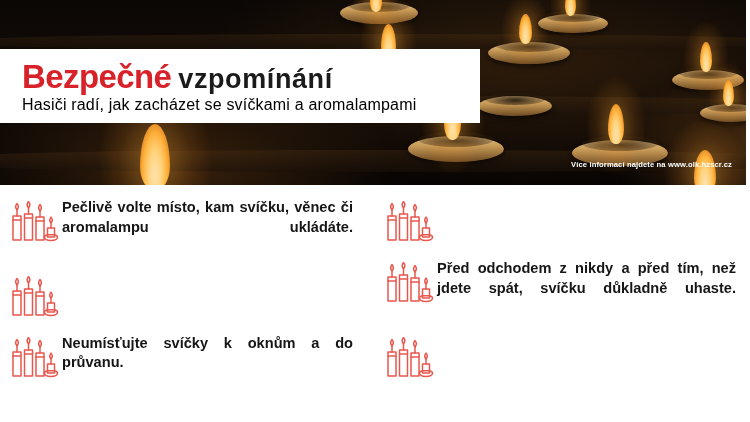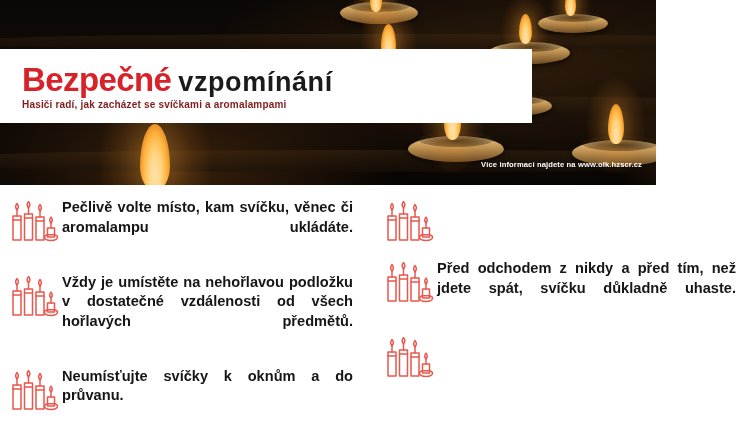--- a/index.html
+++ b/index.html
@@ -3,21 +3,21 @@
 <meta charset="utf-8">
 <style>
   * { margin:0; padding:0; box-sizing:border-box; }
   html,body { width:750px; height:422px; overflow:hidden; background:#ffffff; }
   body { font-family:"Liberation Sans", sans-serif; }
 
   .poster { position:relative; width:750px; height:422px; background:#ffffff; }
 
   
   .banner {
-    position:absolute; left:0; top:0; width:656px; height:185px;
+    position:absolute; left:0; top:0; width:746px; height:185px;
     overflow:hidden; background:#070503;
   }
   .banner-photo { position:absolute; inset:0; }
 
   
   .bg-base {
     position:absolute; inset:0;
     background:
       radial-gradient(ellipse 260px 120px at 790px 150px, rgba(150,92,30,.50), rgba(0,0,0,0) 70%),
       radial-gradient(ellipse 300px 140px at 180px 170px, rgba(120,70,22,.42), rgba(0,0,0,0) 72%),
@@ -55,34 +55,34 @@
     filter:blur(.6px);
   }
   .flame::before{
     content:""; position:absolute; left:-140%; top:-70%; width:380%; height:250%;
     background:radial-gradient(ellipse at 50% 50%, rgba(255,176,60,.40), rgba(255,150,40,.12) 45%, rgba(0,0,0,0) 72%);
     border-radius:50%;
   }
 
   
   .title-card {
-    position:absolute; left:0; top:49px; width:532px; height:74px;
+    position:absolute; left:0; top:49px; width:480px; height:74px;
     background:#ffffff;
     display:flex; flex-direction:column; justify-content:center;
     padding:0 0 0 22px;
   }
   .title-line { white-space:nowrap; line-height:1; margin-bottom:4px; }
   .t-main {
     font-size:33px; font-weight:700; color:#d8222a; letter-spacing:-.6px;
   }
   .t-sub {
     font-size:27px; font-weight:700; color:#1b1b1b; letter-spacing:.6px; margin-left:7px;
   }
   .tagline {
-    font-size:10px; font-weight:700; color:#7f1d1d;
+    font-size:16px; font-weight:400; color:#000000;
     letter-spacing:.18px; white-space:nowrap; line-height:1;
   }
 
   
   .url {
     position:absolute; right:14px; top:160px;
     font-size:7.6px; font-weight:700; color:#ffffff;
     letter-spacing:.12px; white-space:nowrap;
   }
 
@@ -202,21 +202,20 @@
             <path d="M28 16 h8 v23 h-8 z"></path>
               <path d="M28 20 h8"></path>
               <path d="M32 16 l0 -6"></path>
             <path d="M32 10 c-2.3 -2.6 -1 -5.2 0 -6.4 c1 1.2 2.3 3.8 0 6.4 z"></path>
             <path d="M39.5 27 h7 v9 h-7 z"></path>
               <path d="M43 27 l0 -5"></path>
             <path d="M43 22 c-2.1 -2.4 -.9 -4.8 0 -5.9 c.9 1.1 2.1 3.5 0 5.9 z"></path>
             <path d="M36.5 36 c0 2.2 3 3.4 6.5 3.4 c3.5 0 6.5 -1.2 6.5 -3.4 c0 -1.3 -1.6 -2 -3 -2.3 h-7 c-1.4 .3 -3 1 -3 2.3 z"></path>
           </svg>
         </div>
-        <div class="tip-text">Vždy je umístěte na nehořlavou podložku v dostatečné vzdálenosti od všech hořlavých předmětů.</div>
       </div>
 
       <div class="tip">
         <div class="tip-icon">
           <svg viewBox="0 0 52 42" fill="none" stroke="#e8584f" stroke-width="1.5" stroke-linejoin="round" stroke-linecap="round">
             <path d="M5 15 h8 v24 h-8 z"></path>
               <path d="M5 19 h8"></path>
               <path d="M9 15 l0 -6"></path>
             <path d="M9 9 c-2.3 -2.6 -1 -5.2 0 -6.4 c1 1.2 2.3 3.8 0 6.4 z"></path>
             <path d="M16.5 13 h8 v26 h-8 z"></path>

